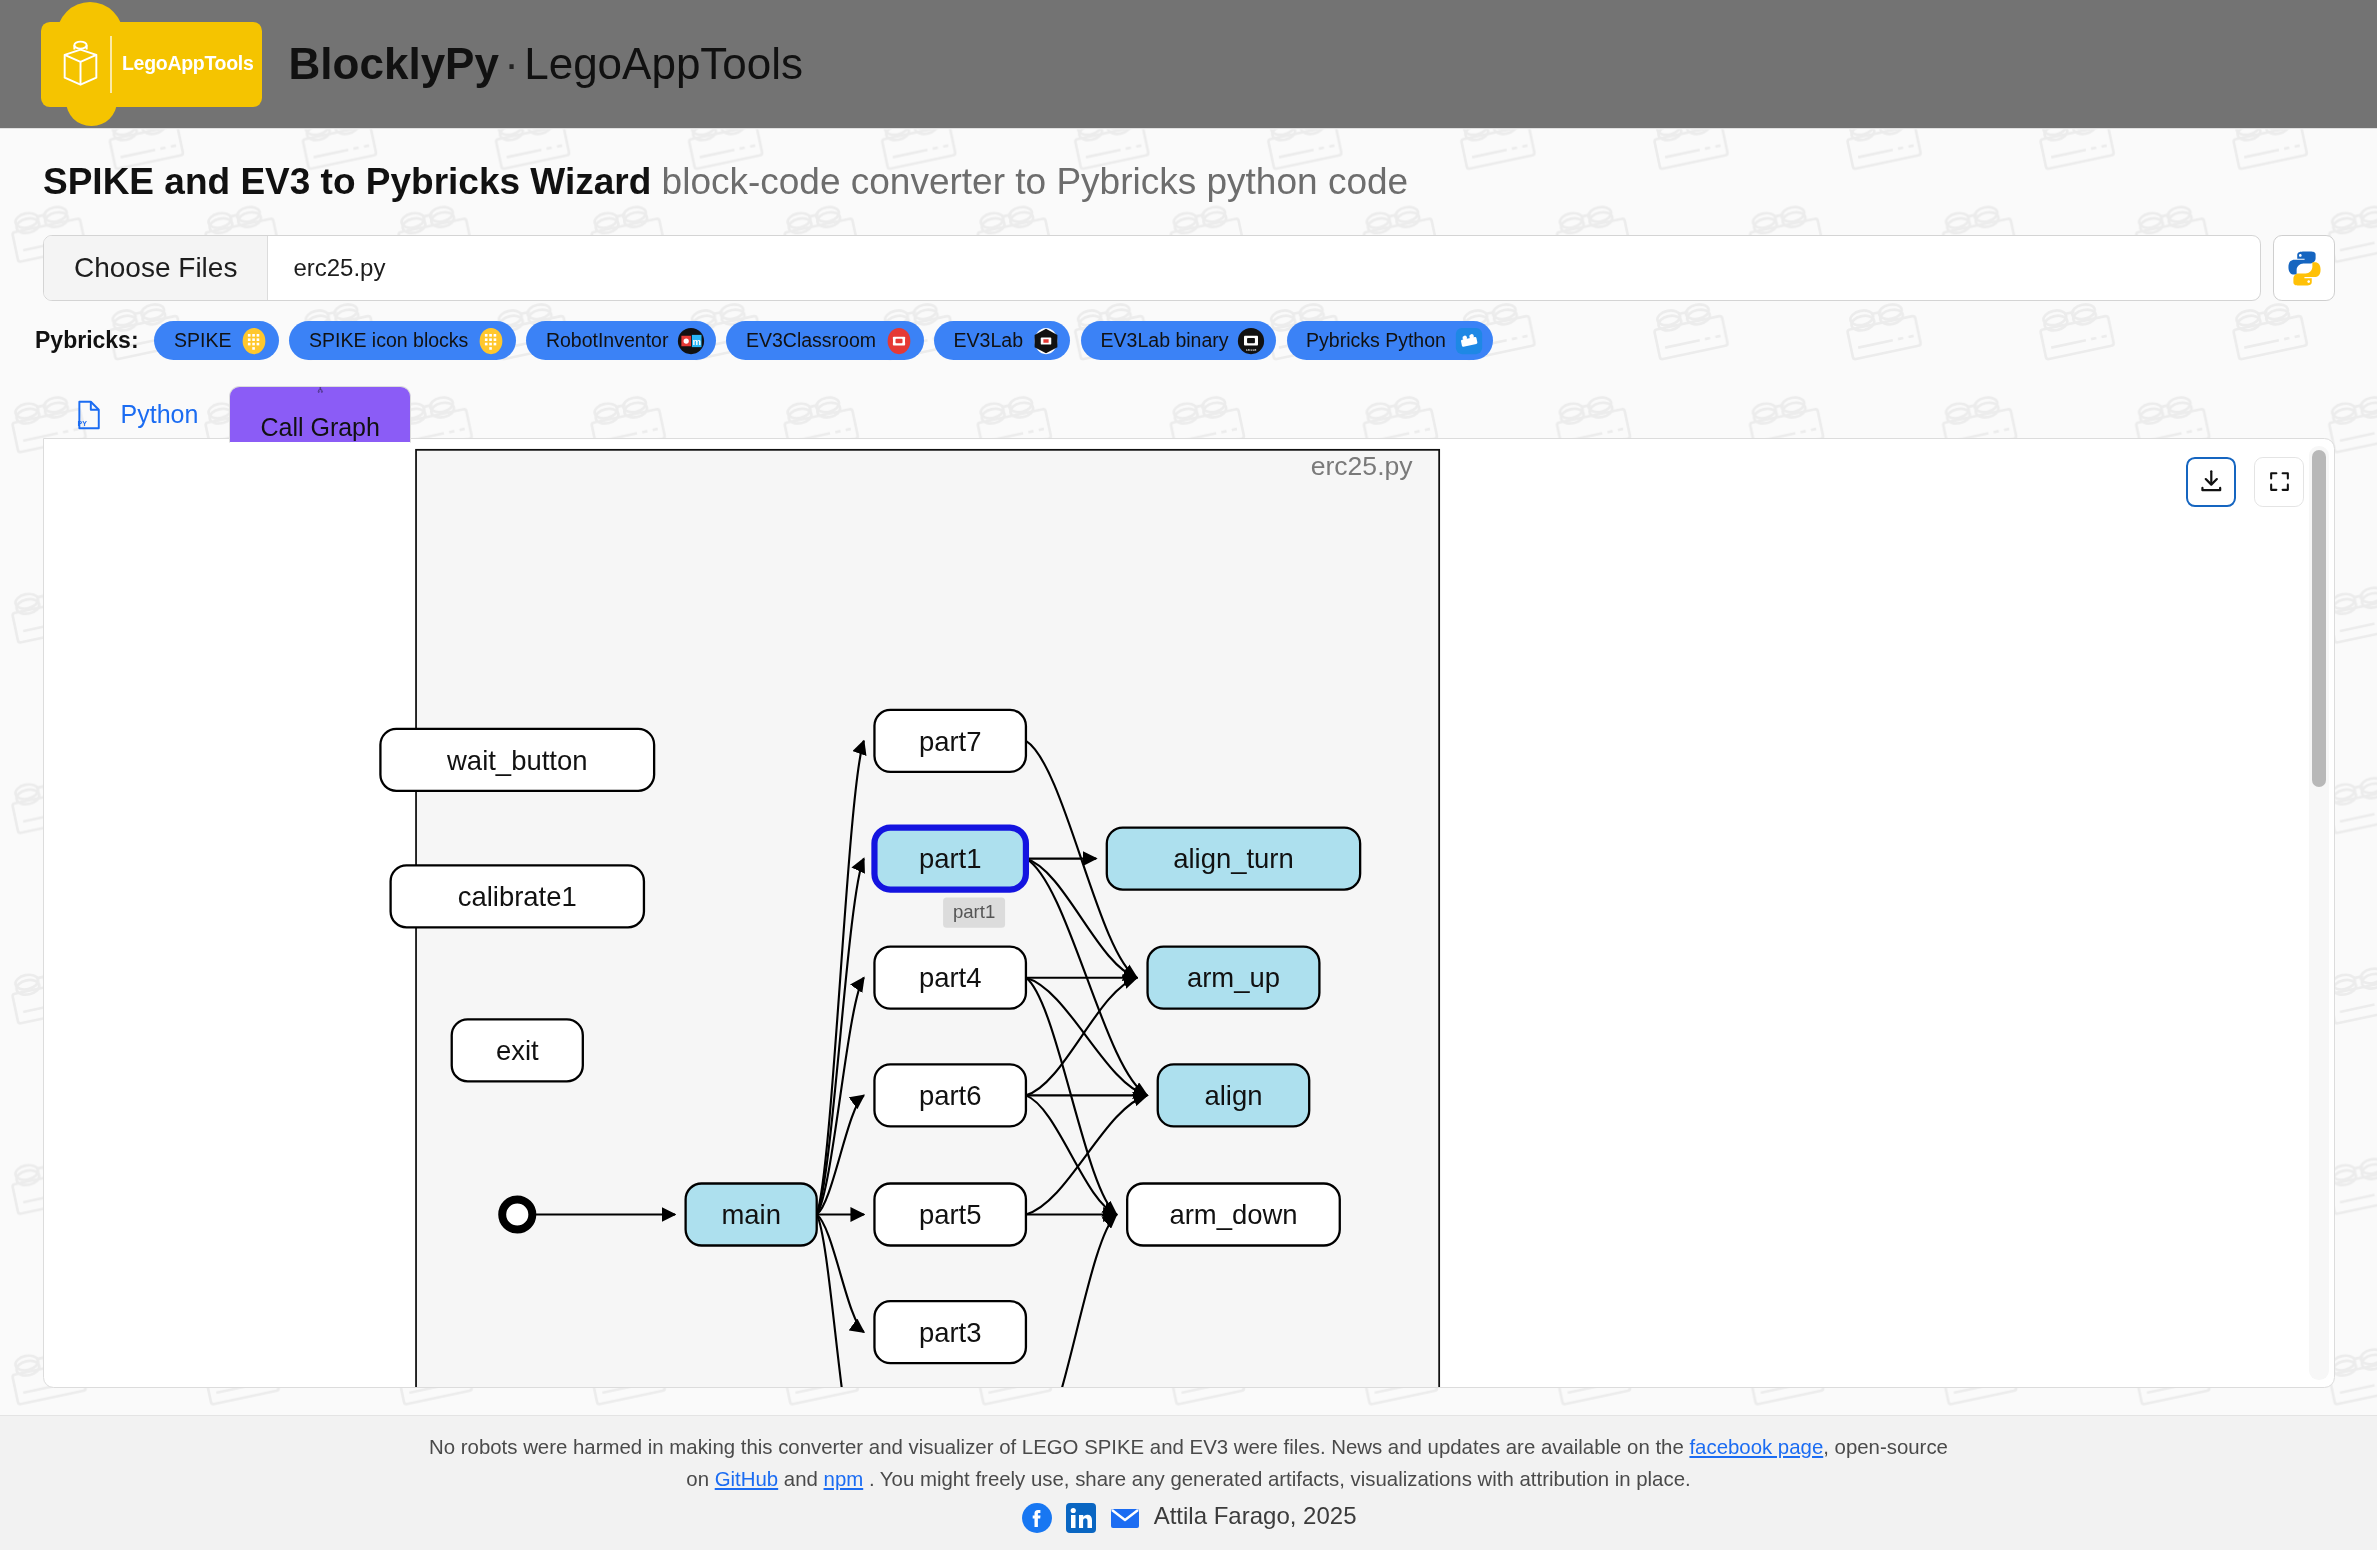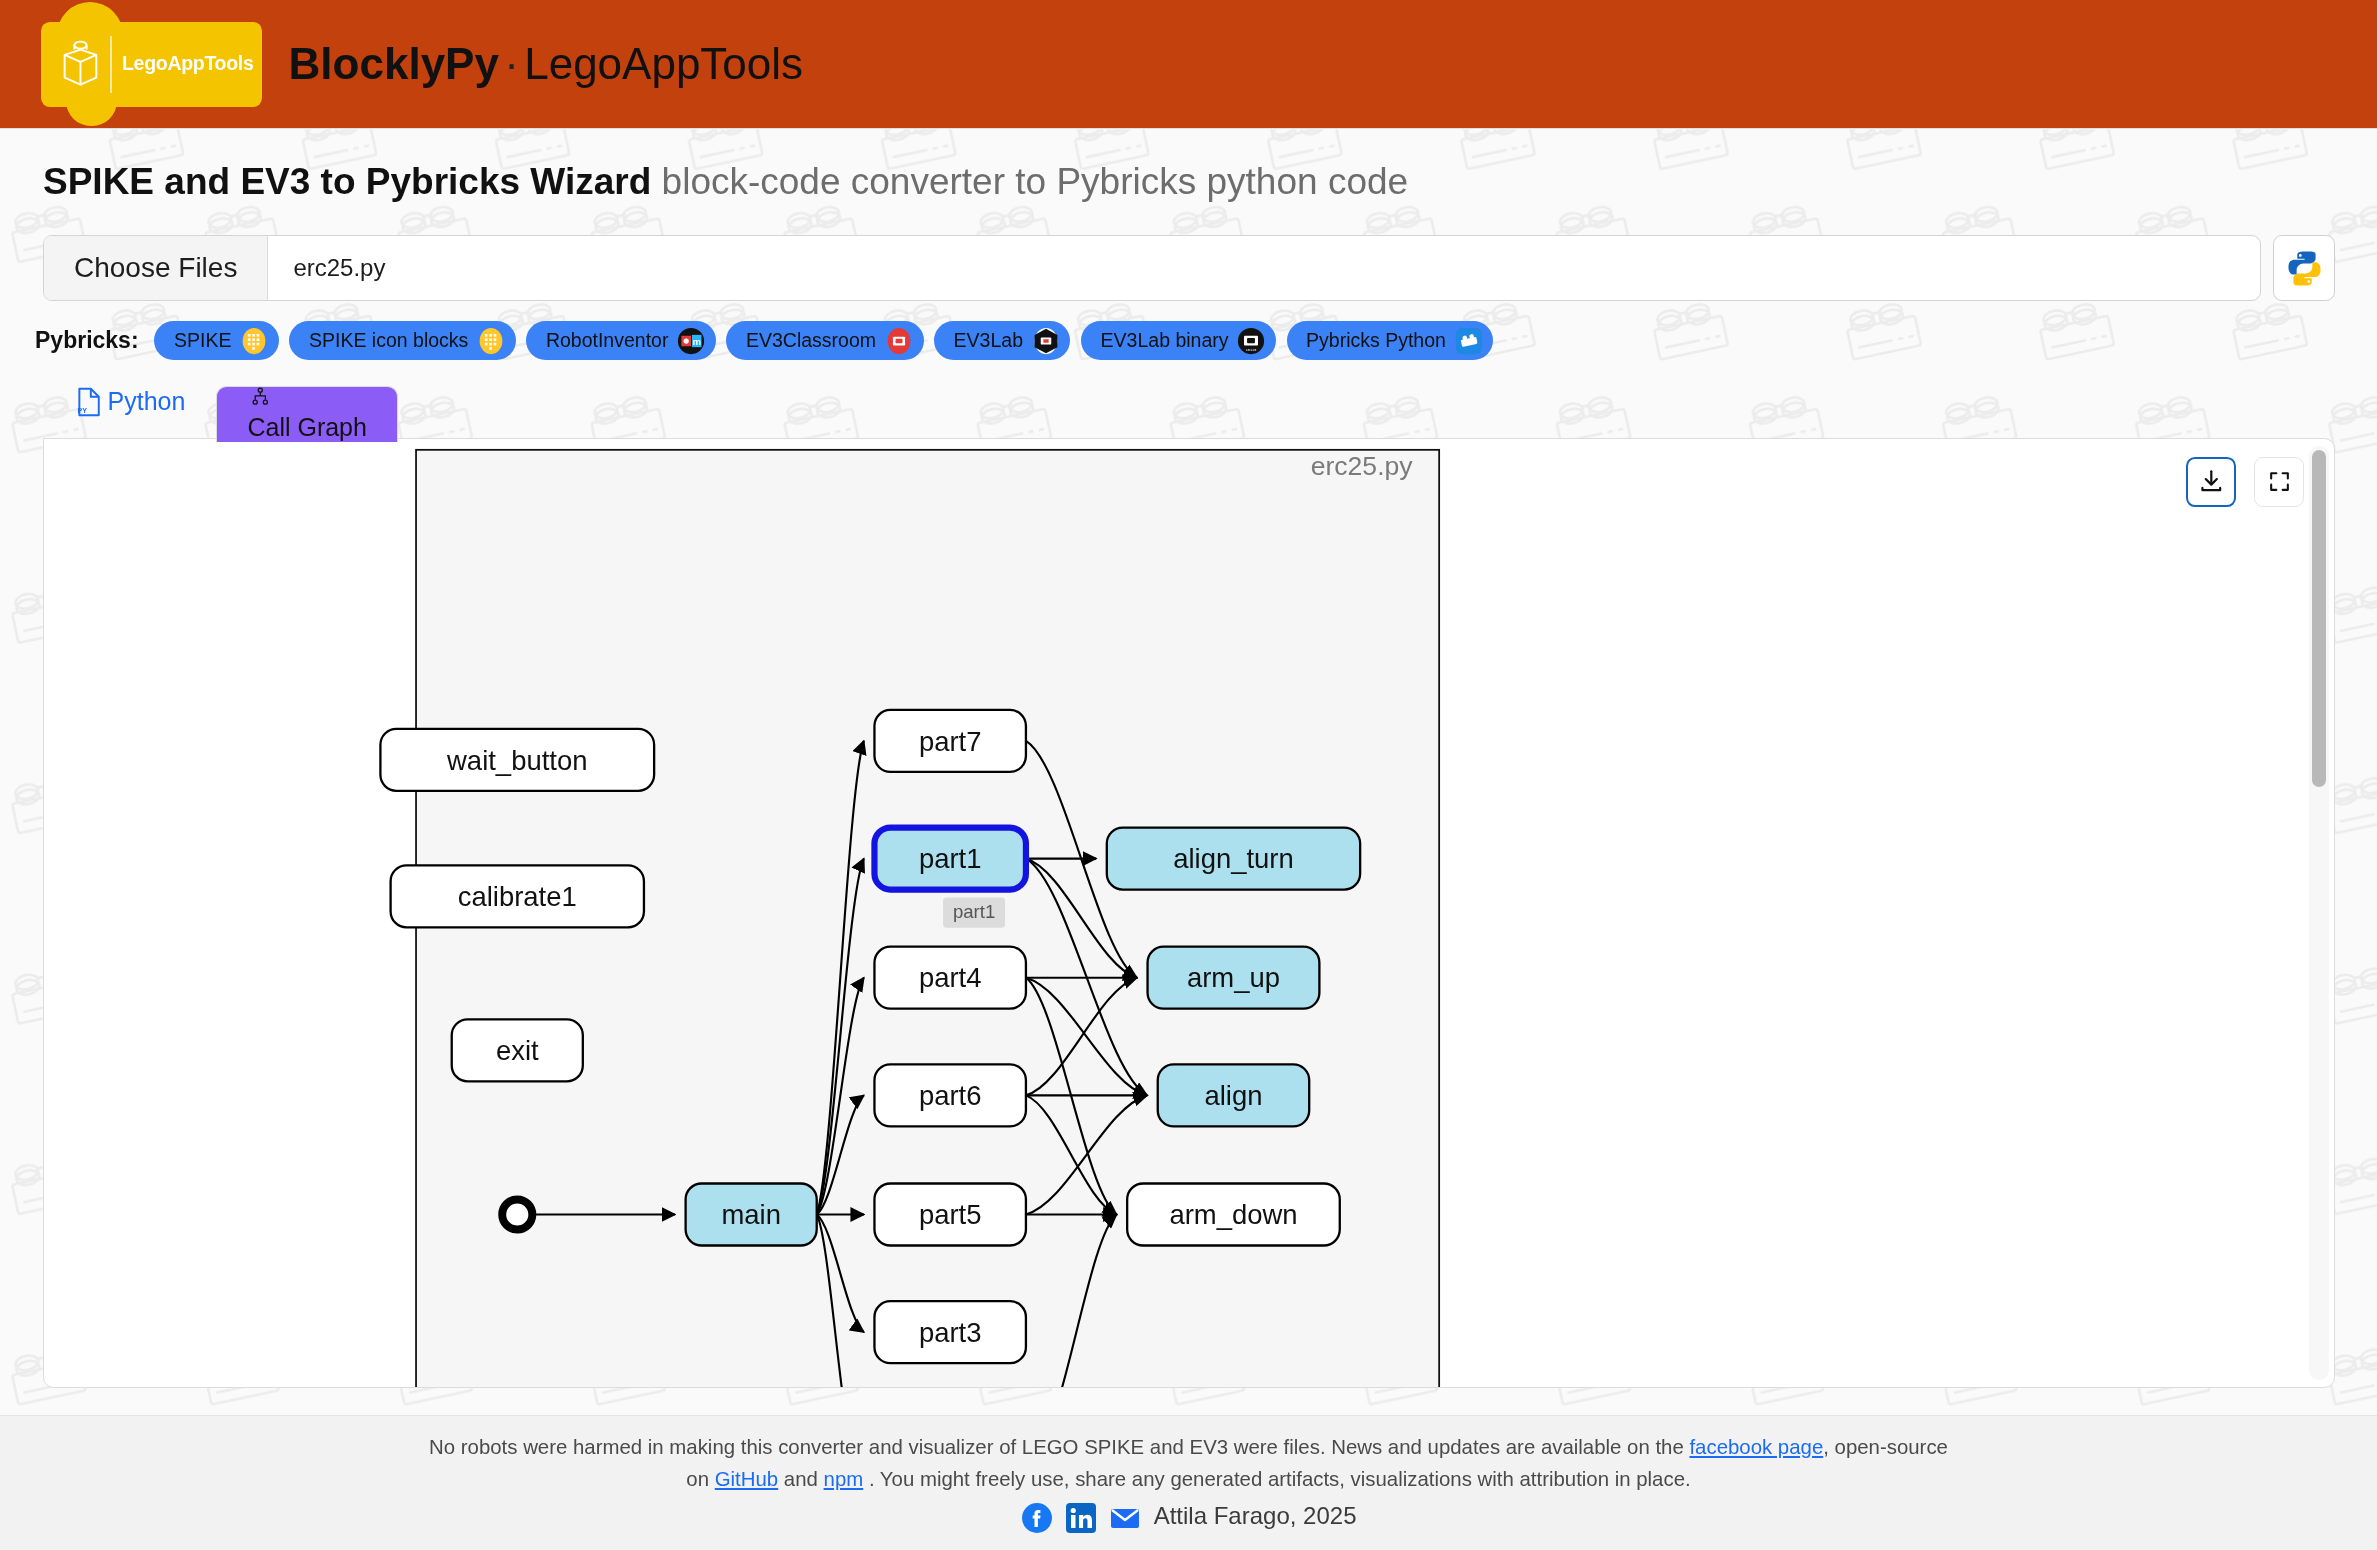--- a/index.html
+++ b/index.html
@@ -17,21 +17,21 @@
     background-image:
       repeating-linear-gradient(0deg, transparent 0 195px, transparent 195px 196px);
     pointer-events: none;
     z-index: 0;
   }
   .wm svg { position:absolute; opacity:1; }
 
   
   .topbar {
     position: absolute; left:0; top:0; width:2377px; height:129px;
-    background:#c2410c;
+    background:#737373;
     border-bottom:0.9px solid #e0e0e0;
     display:flex; align-items:center;
     z-index: 5;
   }
   .logo {
     margin-left: 41px;
     width: 221px; height: 85px;
     position: relative;
   }
   .logo-shape {
@@ -118,21 +118,21 @@
     font-size:19.5px; color:#111; white-space:nowrap;
   }
   .chip .ico { width:28px; height:28px; flex:0 0 28px; }
 
   
   .tabs {
     position:absolute; left:43px; top:381px; z-index:4;
     display:flex; align-items:flex-end; height:62px;
   }
   .tab {
-    display:flex; gap:7px;
+    display:flex; align-items:center; gap:20px;
     height:57px; padding:0 30px;
     font-size:25px; border:0.9px solid transparent;
     border-radius:10.6px 10.6px 0 0;
     color:#1b6cf2;
   }
   .tab.active {
     background:#8b5cf6; border-color:#dcdcdc; border-bottom-color:#fff;
     color:#111; position:relative; z-index:2;flex-direction:column;
   }
 

